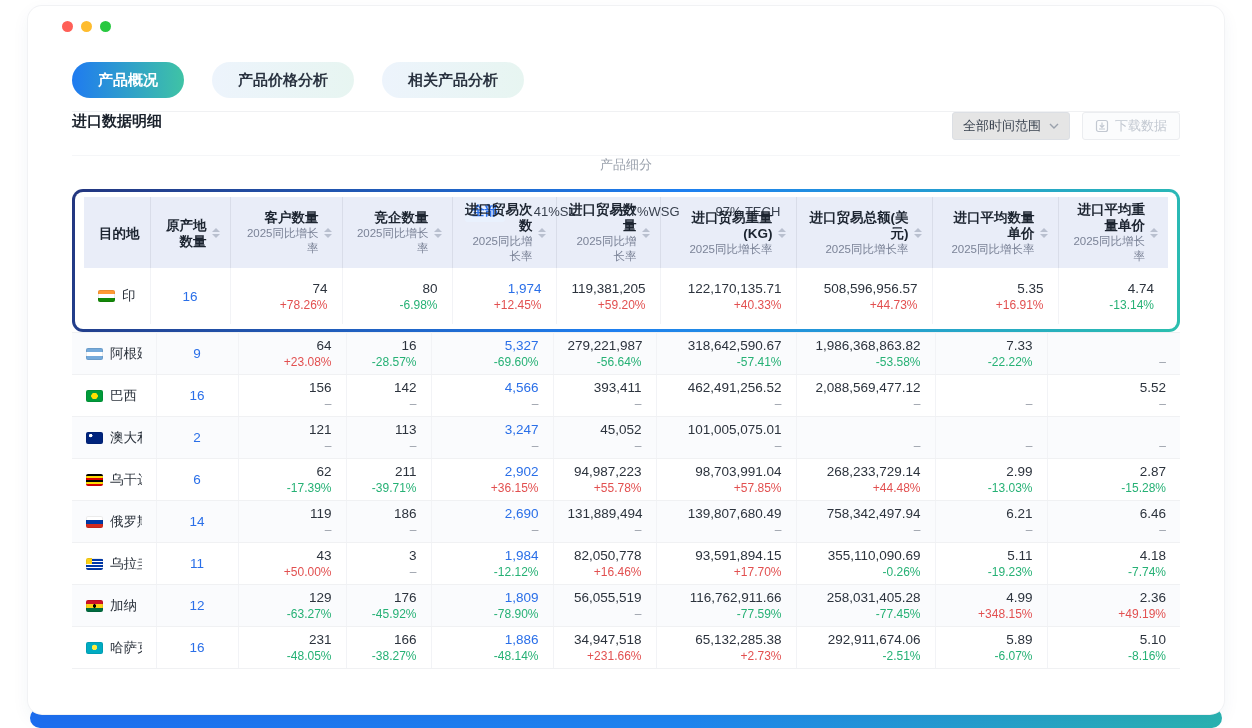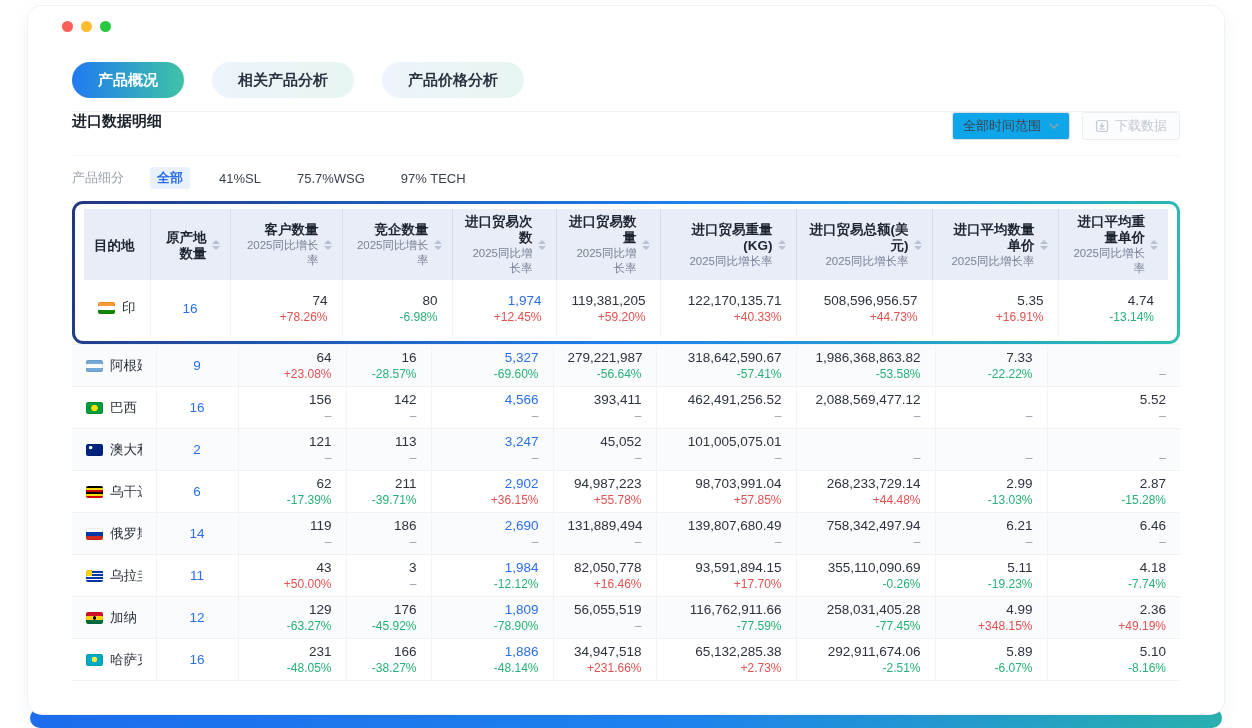--- a/index.html
+++ b/index.html
@@ -44,31 +44,31 @@
   }
   .divider{height:1px;background:var(--border);margin-top:13px;}
 
   
   .section-header{height:44px; display:flex; align-items:flex-start; justify-content:space-between; border-bottom:1px solid #f5f6f8;}
   .section-title{font-size:15px; font-weight:700; color:#1a212b;}
   .controls{display:flex; gap:12px; align-items:center;}
   .select{
     height:28px; min-width:102px; border:1px solid #dcdfe4; border-radius:3px;
     display:flex; align-items:center; gap:8px; padding:0 10px; font-size:13px; color:#3a4350;
-    cursor:pointer; background:#0ea5e9;
+    cursor:pointer; background:#e5e5e5;
   }
   .select svg{flex:none;}
   .download-btn{
     height:28px; border:1px solid #ebedf0; border-radius:3px; background:#fbfcfd;
     display:flex; align-items:center; gap:6px; padding:0 12px; font-size:13px; color:#c2c8d1;
     cursor:not-allowed;
   }
 
   
-  .filter-row{display:flex; align-items:center; gap:26px; margin-top:12px; font-size:13px; height:20px;}
+  .filter-row{display:flex; align-items:center; gap:26px; font-size:13px; height:20px;flex-direction:column;}
   .filter-label{color:#9aa1ac;}
   .filter-opt{color:#39414e; cursor:pointer; padding:2px 7px; border-radius:3px;}
   .filter-opt.active{color:var(--link); background:#e9f1fd; font-weight:700;}
 
   
   .callout{
     margin-top:13px; border-radius:11px; padding:3px;
     background:linear-gradient(115deg,#23367f 0%,#1e7ff0 52%,#2bbfae 100%);
   }
   .callout-inner{background:#fff; border-radius:8px; padding:5px 9px;}
@@ -76,21 +76,21 @@
   table.tbl{border-collapse:collapse; table-layout:fixed; width:100%;}
   .tbl td,.tbl th{border-right:1px solid var(--vline); vertical-align:middle;}
   .tbl td:last-child,.tbl th:last-child{border-right:none;}
 
   
   .box-tbl th{
     background:var(--hdr-bg); border-right:1px solid var(--hdr-vline);
     height:46px; padding:4px 10px; font-weight:400;
   }
   .th-inner{display:flex; align-items:center; justify-content:flex-end; gap:5px;}
-  .th-inner.left{justify-content:flex-start;}
+  .th-inner.left{justify-content:flex-end;}
   .th-text{text-align:right; line-height:15px;}
   .th-inner.left .th-text{text-align:left;}
   .th-name{font-size:13.5px; font-weight:700; color:#1c2430;}
   .th-sub{font-size:11.5px; color:#7b8397; display:block; margin-top:1px;}
   .sorter{display:flex; flex-direction:column; gap:2px; flex:none; cursor:pointer;}
   .caret{width:0;height:0;border-left:4px solid transparent;border-right:4px solid transparent;}
   .caret.up{border-bottom:4px solid #b9c0cf;}
   .caret.down{border-top:4px solid #b9c0cf;}
 
   .box-tbl td{height:56px;}
@@ -128,22 +128,22 @@
 <div class="window">
   <div class="traffic-lights">
     <span class="tl red"></span>
     <span class="tl yellow"></span>
     <span class="tl green"></span>
   </div>
 
   <div class="content">
     <div class="tabs" id="tabs">
         <div class="tab active">产品概况</div>
+        <div class="tab">产品价格分析</div>
         <div class="tab">相关产品分析</div>
-        <div class="tab">产品价格分析</div>
       </div>
 
     <div class="divider"></div>
 
     <div class="section-header">
       <div class="section-title">进口数据明细</div>
       <div class="controls">
         <div class="select">
           <span>全部时间范围</span>
           <svg width="10" height="6" viewBox="0 0 10 6">

